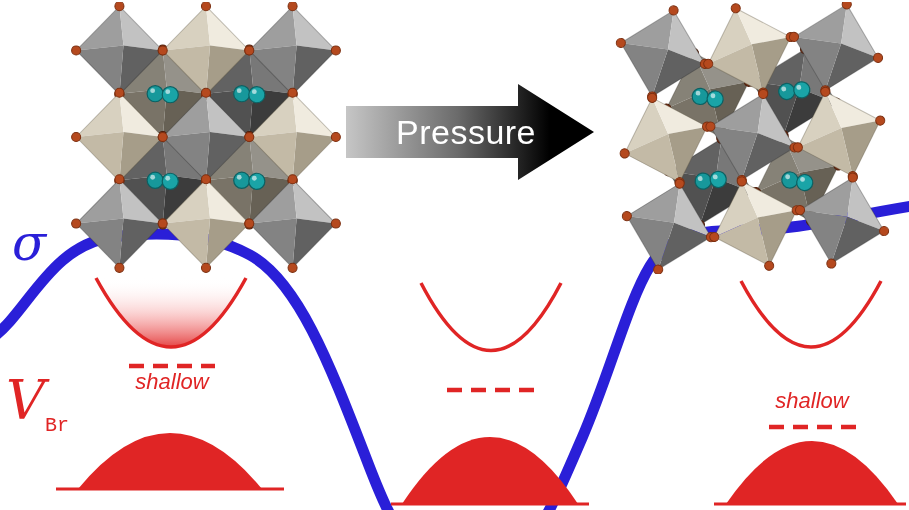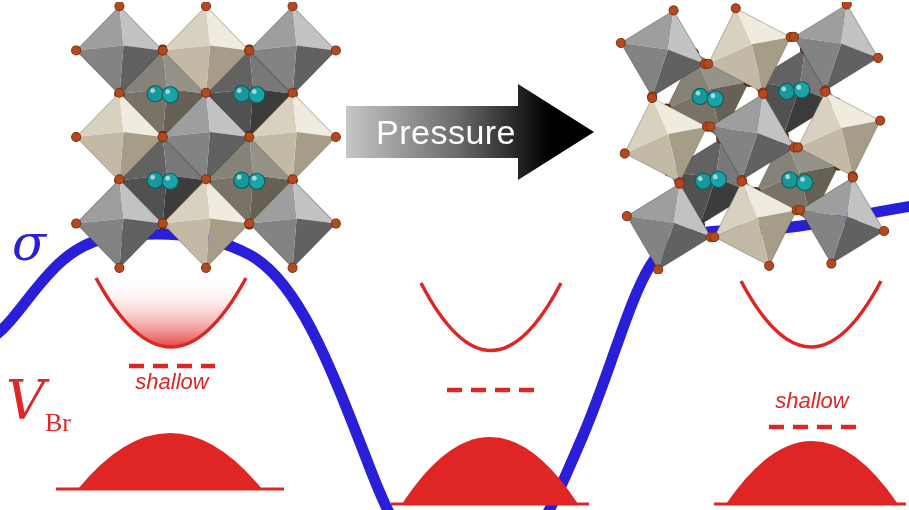--- a/index.html
+++ b/index.html
@@ -5,35 +5,35 @@
   html,body{margin:0;padding:0;background:#ffffff;}
   .canvas{
     position:relative;width:909px;height:510px;background:#ffffff;
     overflow:hidden;font-family:"Liberation Sans",sans-serif;
   }
   .layer{position:absolute;left:0;top:0;z-index:1;}
   svg{display:block;}
   .crystal{position:absolute;z-index:2;}
   .arrow-svg{position:absolute;left:346px;top:84px;z-index:2;}
   .pressure-label{
-    position:absolute;left:348px;top:111px;width:196px;height:42px;z-index:3;
+    position:absolute;left:368px;top:111px;width:196px;height:42px;z-index:3;
     color:#ffffff;font-size:34px;line-height:42px;text-align:center;
     letter-spacing:0.5px;font-family:"Liberation Sans",sans-serif;
   }
   .sigma-label{
     position:absolute;left:12px;top:218px;z-index:3;color:#2a1fd8;
     font-family:"DejaVu Serif",serif;font-style:italic;font-size:50px;line-height:1;
   }
   .vbr-label{
     position:absolute;left:6px;top:374px;z-index:3;color:#e02525;
     font-family:"DejaVu Serif",serif;font-style:italic;font-size:54px;line-height:1;
   }
   .vbr-label .sub{
-    font-size:26px;font-style:normal;vertical-align:-12px;letter-spacing:0;
-    font-family:Liberation Serif, serif;
+    font-size:20px;font-style:normal;vertical-align:-12px;letter-spacing:0;
+    font-family:Liberation Mono, monospace;
   }
   .well-label{
     position:absolute;z-index:3;width:130px;text-align:center;color:#e02525;
     font-style:italic;font-size:22px;line-height:22px;font-family:"Liberation Sans",sans-serif;
   }
   .well-label.left{left:107px;top:371px;}
   .well-label.middle{left:426px;top:396px;}
   .well-label.right{left:747px;top:390px;}
 </style>
 </head>

